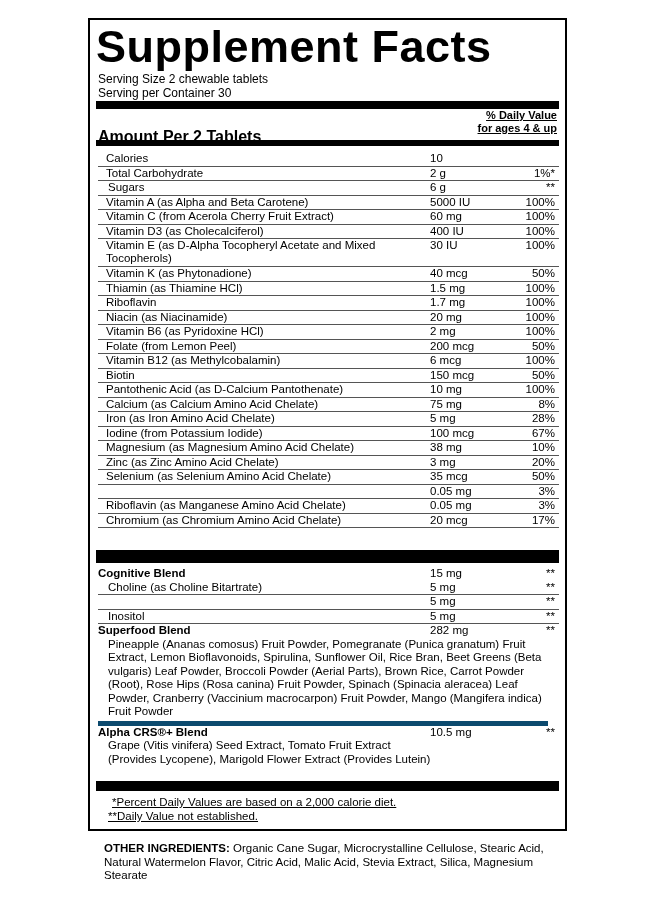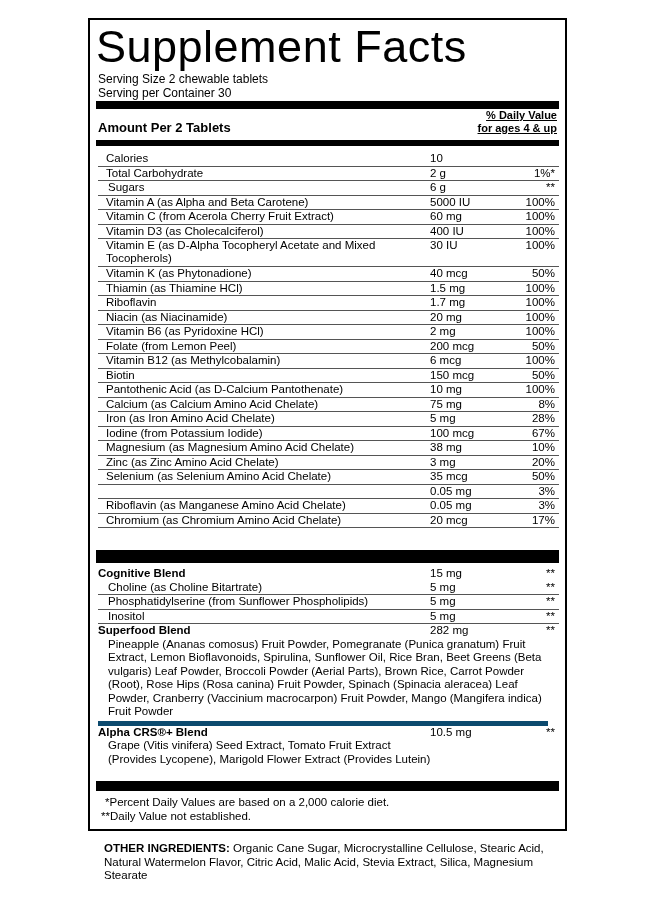--- a/index.html
+++ b/index.html
@@ -1,41 +1,41 @@
 <!DOCTYPE html>
 <html><head>
   <meta charset="utf-8">
   <style>
     html, body { margin: 0; padding: 0; background: #ffffff; }
     body { width: 660px; height: 900px; position: relative; overflow: hidden; font-family: "Liberation Sans", sans-serif; color: #000; }
     .panel { position: absolute; left: 88px; top: 18px; width: 475px; height: 809px; border: 2px solid #000; box-sizing: content-box; }
-    .title { position: absolute; left: 6px; top: 2px; font-size: 45px; font-weight: normal; letter-spacing: 0.5px; line-height: 50px; white-space: nowrap; }
+    .title { position: absolute; left: 6px; top: 2px; font-size: 45px; font-weight: bold; letter-spacing: 0.5px; line-height: 50px; white-space: nowrap; }
     .serving { position: absolute; left: 8px; top: 52px; font-size: 12px; line-height: 14px; }
     .bar { position: absolute; left: 6px; right: 6px; background: #000; }
-    .hdr-left { position: absolute; left: 8px; top: 100px; font-size: 13px; font-weight: bold; }
+    .hdr-left { position: absolute; left: 8px; top: 108px; font-size: 16px; font-weight: bold; }
     .hdr-right { position: absolute; right: 8px; top: 89px; font-size: 11px; font-weight: bold; text-align: right; line-height: 13px; text-decoration: underline; }
     .rows { position: absolute; left: 8px; right: 6px; top: 132px; }
     .row { position: relative; height: 13.5px; border-bottom: 1px solid #555; font-size: 11.5px; line-height: 13px; white-space: nowrap; }
     .row.tall { height: 27px; }
     .row .n { position: absolute; left: 8px; top: 0; }
     .row .n.indent { left: 10px; }
     .row .n.wrap { white-space: normal; width: 320px; line-height: 13px; }
     .row .a { position: absolute; left: 332px; top: 0; }
     .row .d { position: absolute; right: 4px; top: 0; }
     .blend { position: absolute; left: 8px; right: 6px; top: 562px; }
     .brow { position: relative; height: 13.5px; font-size: 11.5px; line-height: 13px; white-space: nowrap; }
     .brow.line { border-bottom: 1px solid #555; }
     .brow .n { position: absolute; left: 2px; text-align: center; }
     .brow .n.bold { font-weight: bold; left: 0; }
     .brow .n.indent { left: 10px; }
     .brow .a { position: absolute; left: 332px; }
     .brow .d { position: absolute; right: 4px; }
     .desc { padding-left: 10px; font-size: 11.5px; line-height: 13.5px; width: 440px; }
     .desc.line { border-bottom: 5px solid #0c4a6e; padding-bottom: 2px; }
-    .foot { position: absolute; left: 11px; top: 775px; font-size: 11.5px; line-height: 14px; }
+    .foot { position: absolute; left: 18px; top: 775px; font-size: 11.5px; line-height: 14px; text-decoration: underline; }
     .other { position: absolute; left: 104px; top: 842px; width: 470px; font-size: 11.5px; line-height: 13.5px; }
     .other b { font-weight: bold; }
   </style>
 </head>
 <body>
 
 <div class="panel">
   <div class="title">Supplement Facts</div>
   <div class="serving">
     <div>Serving Size 2 chewable tablets</div>
@@ -183,21 +183,20 @@
       <span class="n bold">Cognitive Blend</span>
       <span class="a">15 mg</span>
       <span class="d">**</span>
     </div>
     <div class="brow line">
       <span class="n indent">Choline (as Choline Bitartrate)</span>
       <span class="a">5 mg</span>
       <span class="d">**</span>
     </div>
     <div class="brow line">
-      <span class="n indent">Phosphatidylserine (from Sunflower Phospholipids)</span>
       <span class="a">5 mg</span>
       <span class="d">**</span>
     </div>
     <div class="brow line">
       <span class="n indent">Inositol</span>
       <span class="a">5 mg</span>
       <span class="d">**</span>
     </div>
     <div class="brow">
       <span class="n bold">Superfood Blend</span>

